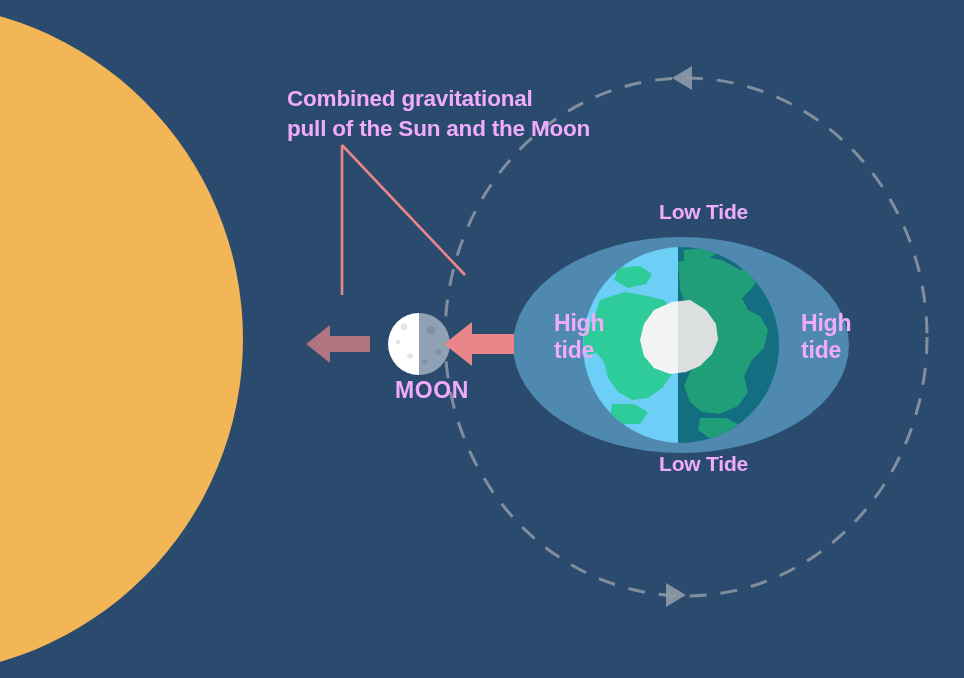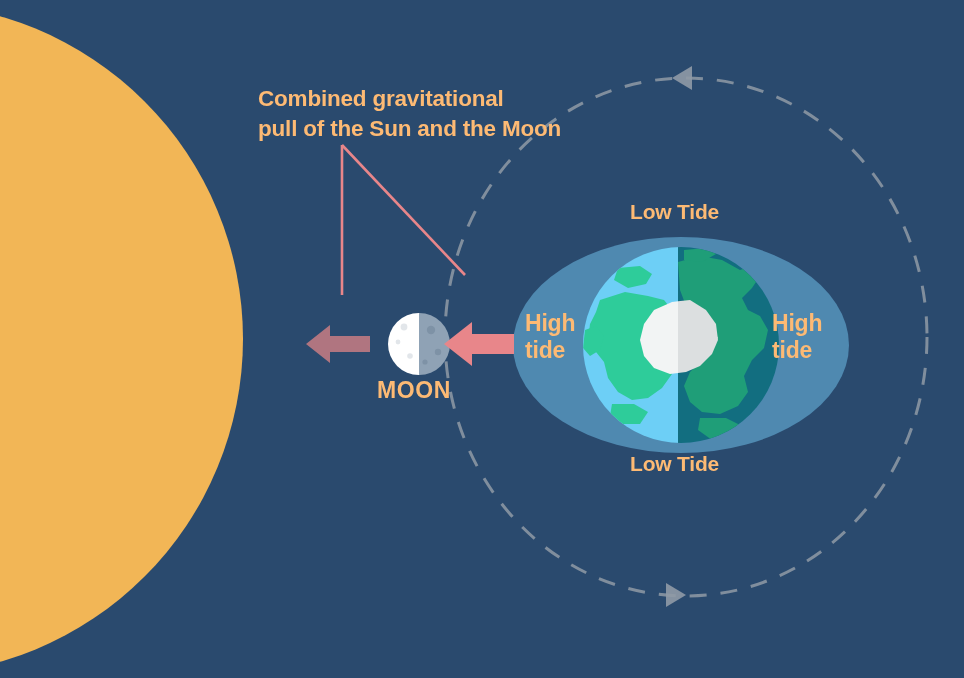--- a/index.html
+++ b/index.html
@@ -17,26 +17,27 @@
   }
   #stage svg.layer {
     position: absolute;
     top: 0;
     left: 0;
     width: 964px;
     height: 678px;
   }
   .lbl {
     position: absolute;
-    color: #fdba74;
+    color: #f0abfc;
     font-weight: bold;
     font-family: "Liberation Sans", sans-serif;
     white-space: pre;
     line-height: 1.18;
     letter-spacing: -0.2px;
+    margin-left: 29px;
   }
   #annotation-text {
     left: 258px;
     top: 84px;
     font-size: 22.5px;
     line-height: 1.35;
   }
   #low-tide-top {
     left: 630px;
     top: 200px;
@@ -53,21 +54,21 @@
     font-size: 23px;
     text-align: left;
   }
   #high-tide-right {
     left: 772px;
     top: 310px;
     font-size: 23px;
     text-align: left;
   }
   #moon-label {
-    left: 377px;
+    left: 366px;
     top: 377px;
     font-size: 23px;
     letter-spacing: 0.6px;
     text-align: center;
   }
 </style>
 </head>
 <body>
 
 <div id="stage">

